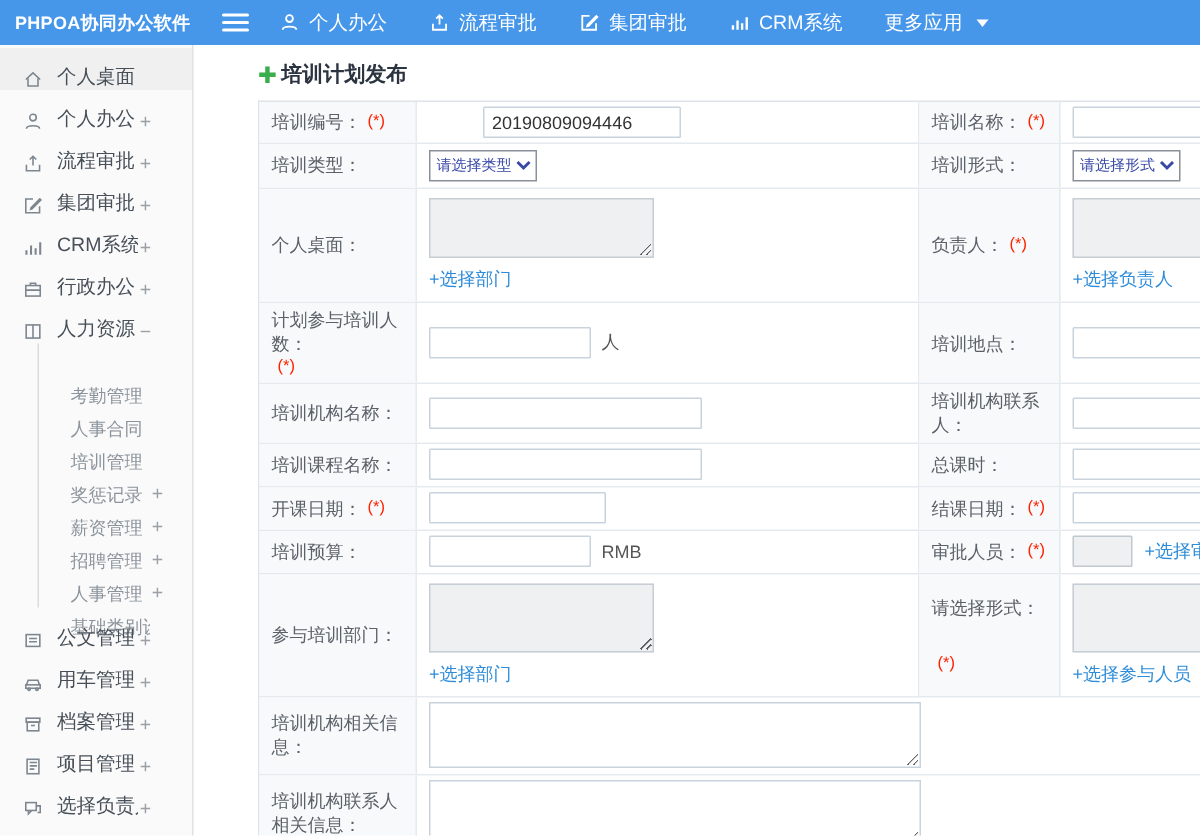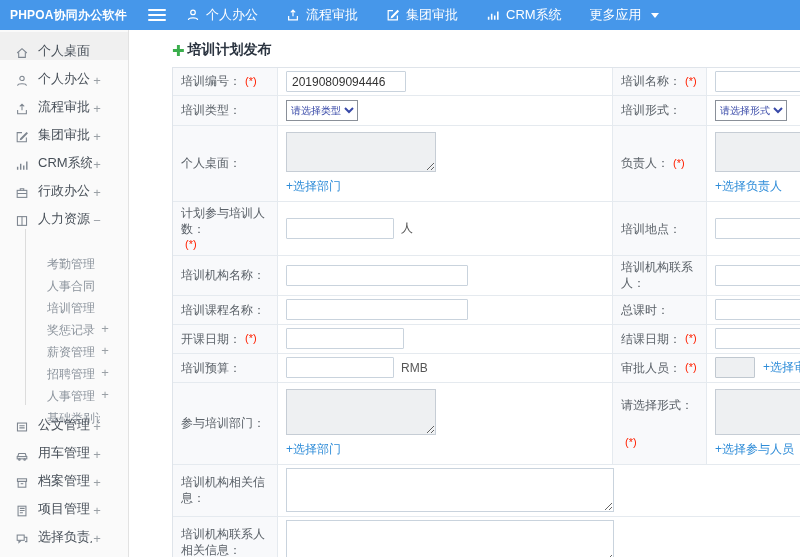--- a/index.html
+++ b/index.html
@@ -48,21 +48,21 @@
   .flabel { background:#f8f9fb; border-right:1px solid #e5eaef; flex-wrap:wrap; line-height:1.35; }
   .ffield { border-right:1px solid #e5eaef; gap:7px; }
   .ffield.norb { border-right:none; }
   .stack { flex-direction:column; align-items:flex-start; justify-content:center; gap:6px; padding:6px 8px; }
   .r28 { min-height:28px; } .r30 { min-height:30px; } .r29 { min-height:29px; }
   .r62 { min-height:62px; } .r56 { min-height:56px; } .r52 { min-height:52px; }
 
   .req { color:#ff2000; margin-left:4px; font-size:11px; }
   .tin { height:21px; border:1px solid #c9d3dd; padding:0 5px; font-size:12px; color:#333;
     background:#fff; border-radius:1px; }
-  .w130{width:120px;} .w160{width:160px;} .w105{width:108px;} .w180{width:182px;}
+  .w130{width:132px;margin-left:36px;} .w160{width:160px;} .w105{width:108px;} .w180{width:182px;}
   .w115{width:118px;} .w40{width:40px;}
   .tin.ro { background:#eef0f2; border-color:#c0c8d0; }
   .gray-ta { background:#eef0f2; border:1px solid #c6cdd5; resize:both; font-size:12px; }
   .white-ta { background:#fff; border:1px solid #c9d3dd; resize:both; font-size:12px; padding:3px; }
   .sel { height:21px; border:1px solid #8a9099; color:#3849a8; font-size:10px; background:#fff; }
   .link { color:#2e8cd8; font-size:12px; text-decoration:none; cursor:pointer; white-space:nowrap; }
   .suffix { color:#555; }
   .inline-field { display:flex; align-items:center; gap:8px; }
 </style>
 </head>

